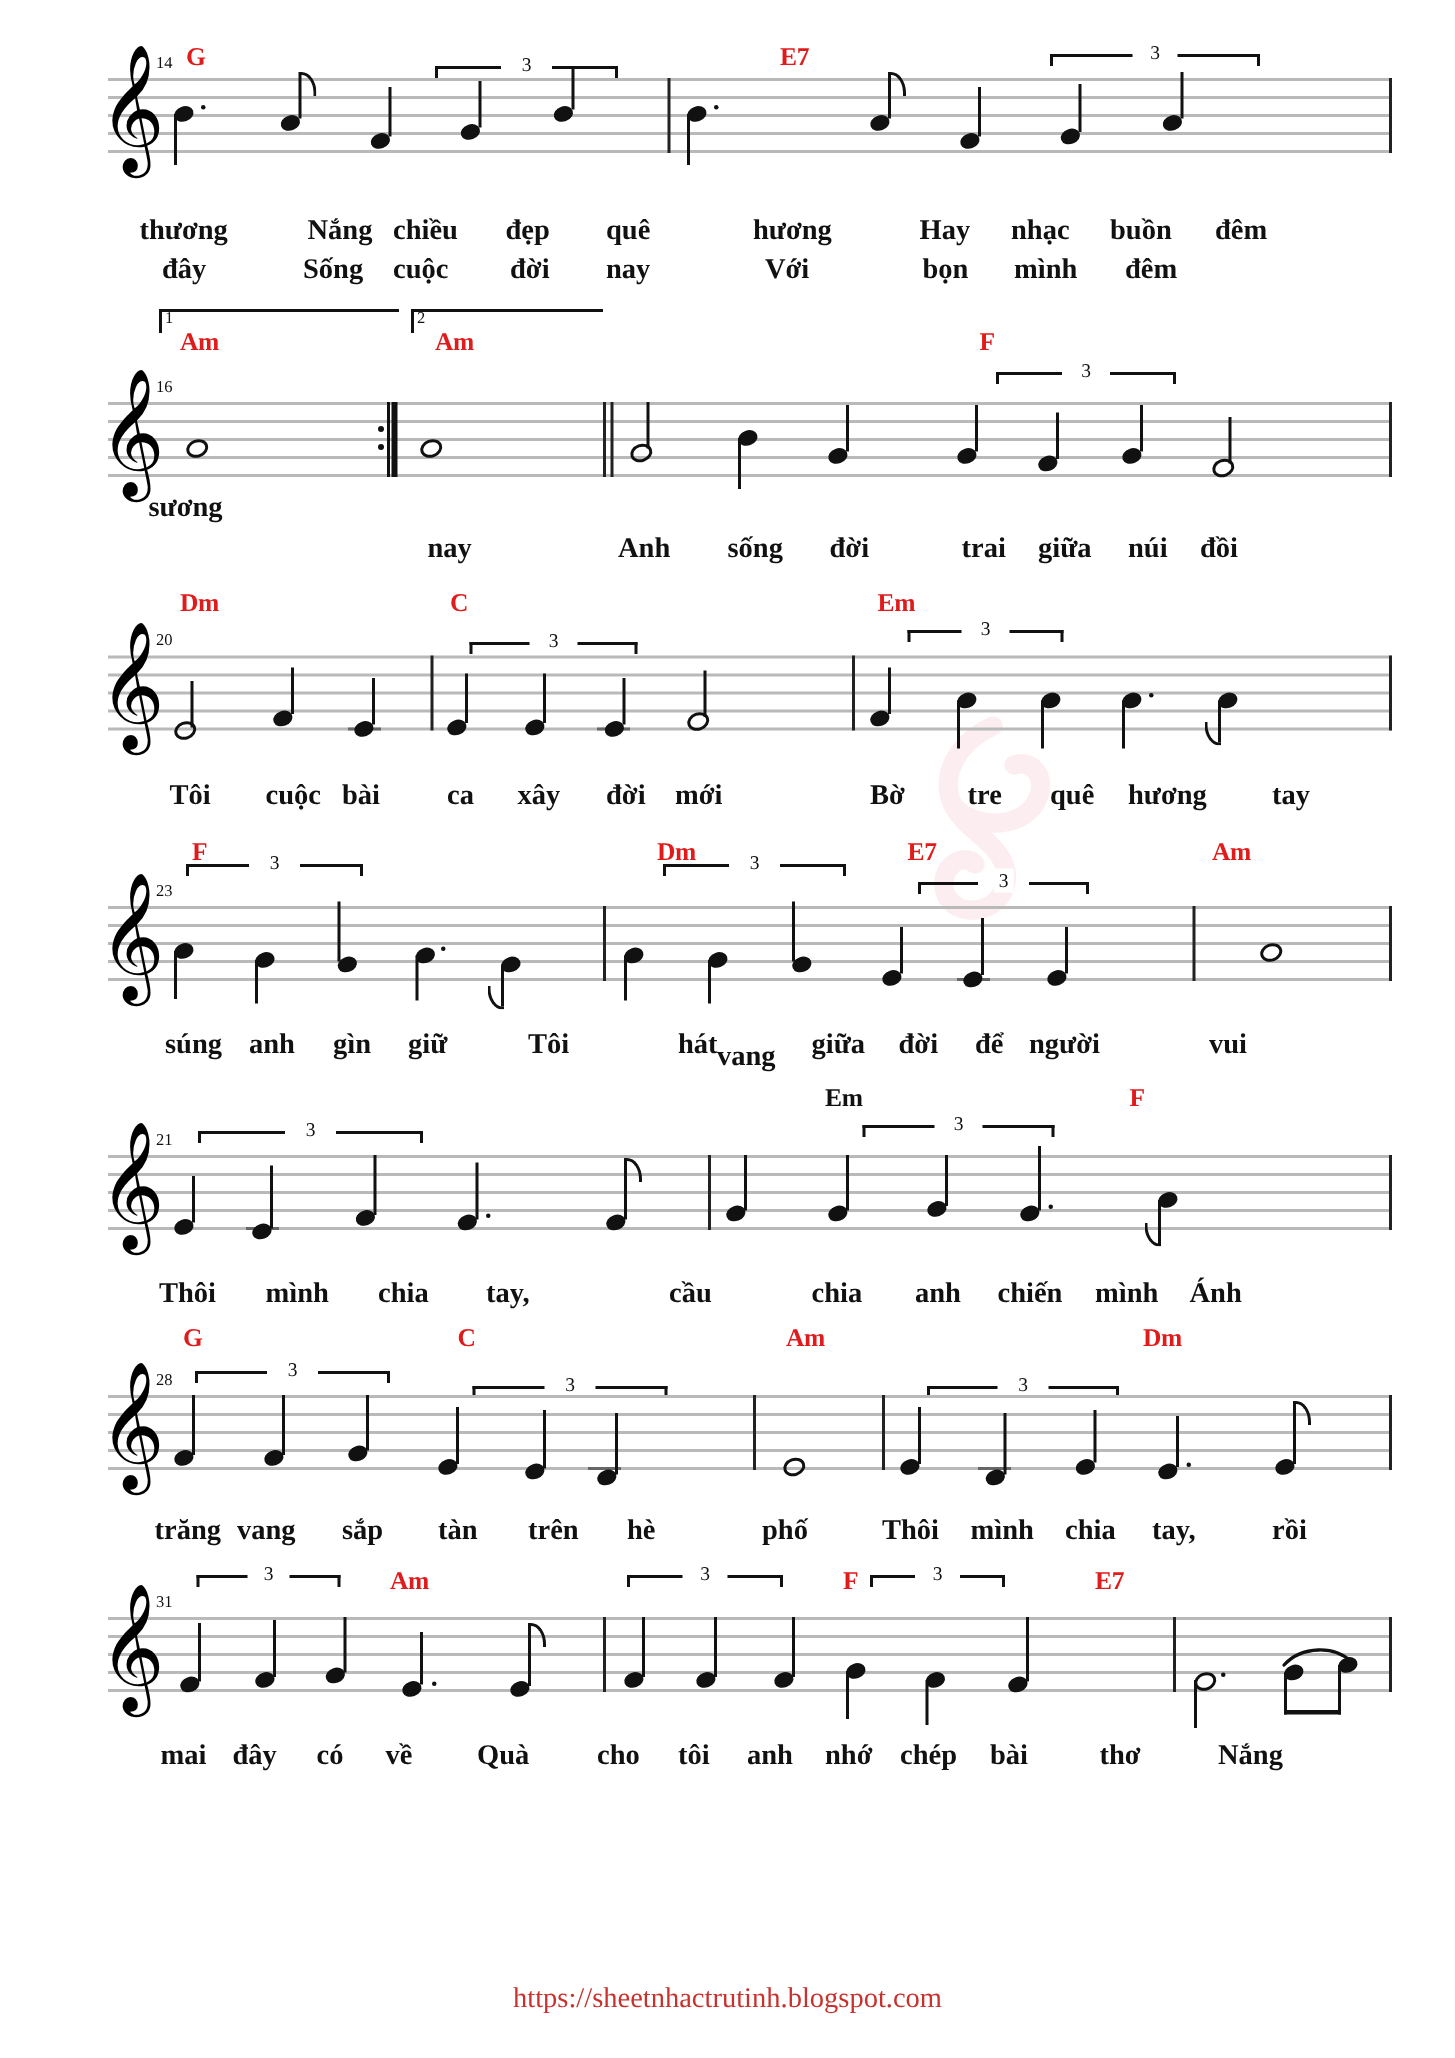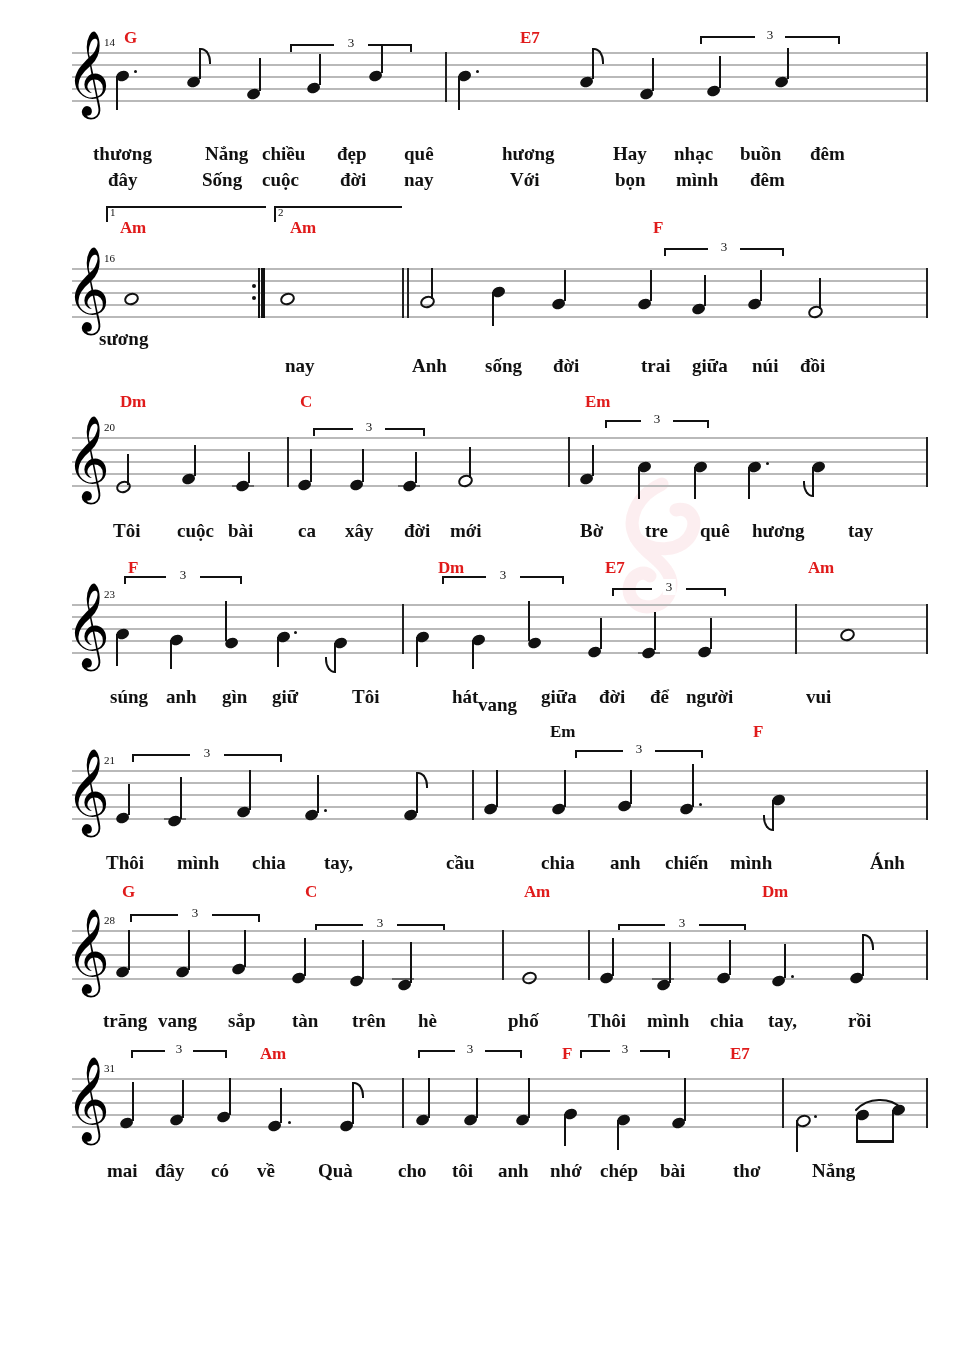--- a/index.html
+++ b/index.html
@@ -688,21 +688,21 @@
 
     <div class="lyric" style="left:106px; top:130px;">Thôi</div>
     <div class="lyric" style="left:177px; top:130px;">mình</div>
     <div class="lyric" style="left:252px; top:130px;">chia</div>
     <div class="lyric" style="left:324px; top:130px;">tay,</div>
     <div class="lyric" style="left:446px; top:130px;">cầu</div>
     <div class="lyric" style="left:541px; top:130px;">chia</div>
     <div class="lyric" style="left:610px; top:130px;">anh</div>
     <div class="lyric" style="left:665px; top:130px;">chiến</div>
     <div class="lyric" style="left:730px; top:130px;">mình</div>
-    <div class="lyric" style="left:870px; top:130px;">Ánh</div>
+    <div class="lyric" style="left:793px; top:130px;">Ánh</div>
   </div>
 
   <div class="system" style="top:882px;">
     <div class="chord" style="left:122px; top:0px;">G</div>
     <div class="chord" style="left:305px; top:0px;">C</div>
     <div class="chord" style="left:524px; top:0px;">Am</div>
     <div class="chord" style="left:762px; top:0px;">Dm</div>
 
     <div class="triplet" style="left:130px; top:32px; width:130px;">
       <div class="tl"></div>
@@ -896,14 +896,15 @@
     <div class="lyric" style="left:398px; top:122px;">cho</div>
     <div class="lyric" style="left:452px; top:122px;">tôi</div>
     <div class="lyric" style="left:498px; top:122px;">anh</div>
     <div class="lyric" style="left:550px; top:122px;">nhớ</div>
     <div class="lyric" style="left:600px; top:122px;">chép</div>
     <div class="lyric" style="left:660px; top:122px;">bài</div>
     <div class="lyric" style="left:733px; top:122px;">thơ</div>
     <div class="lyric" style="left:812px; top:122px;">Nắng</div>
   </div>
 
+  <div class="footer-url">https://sheetnhactrutinh.blogspot.com</div>
 
 </div>
 
 </body></html>

